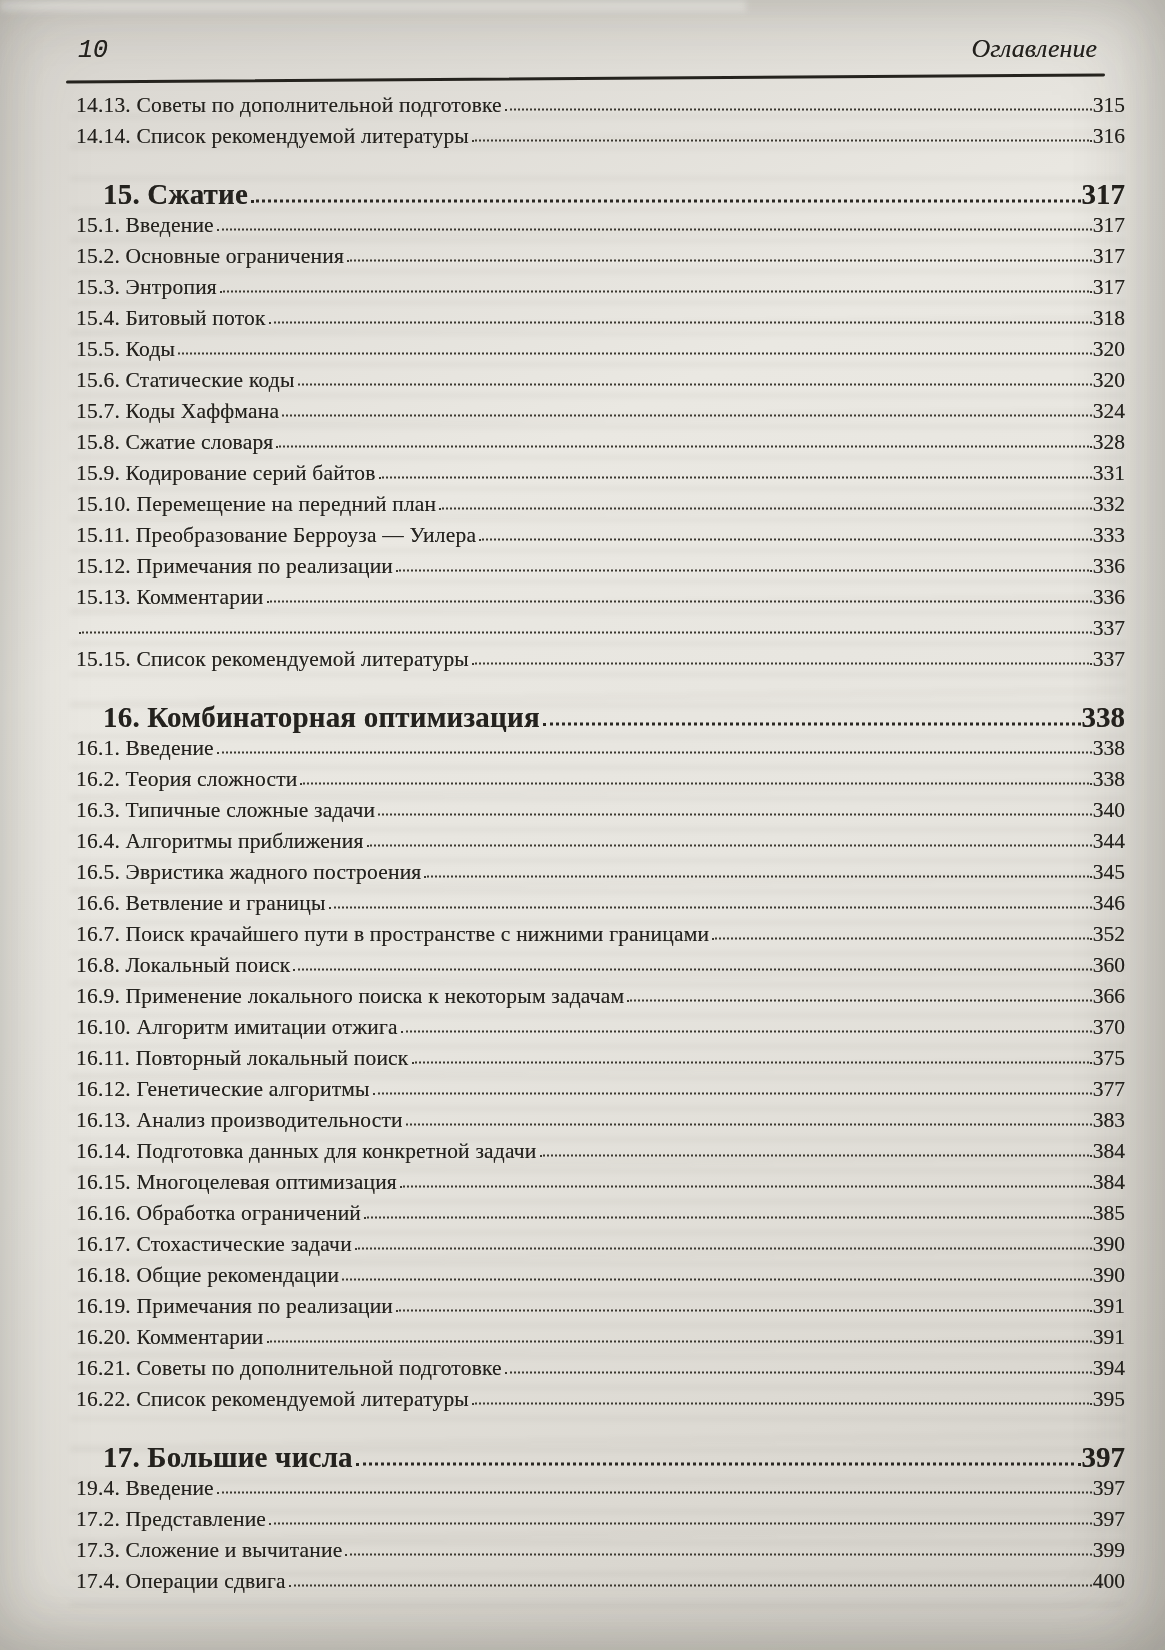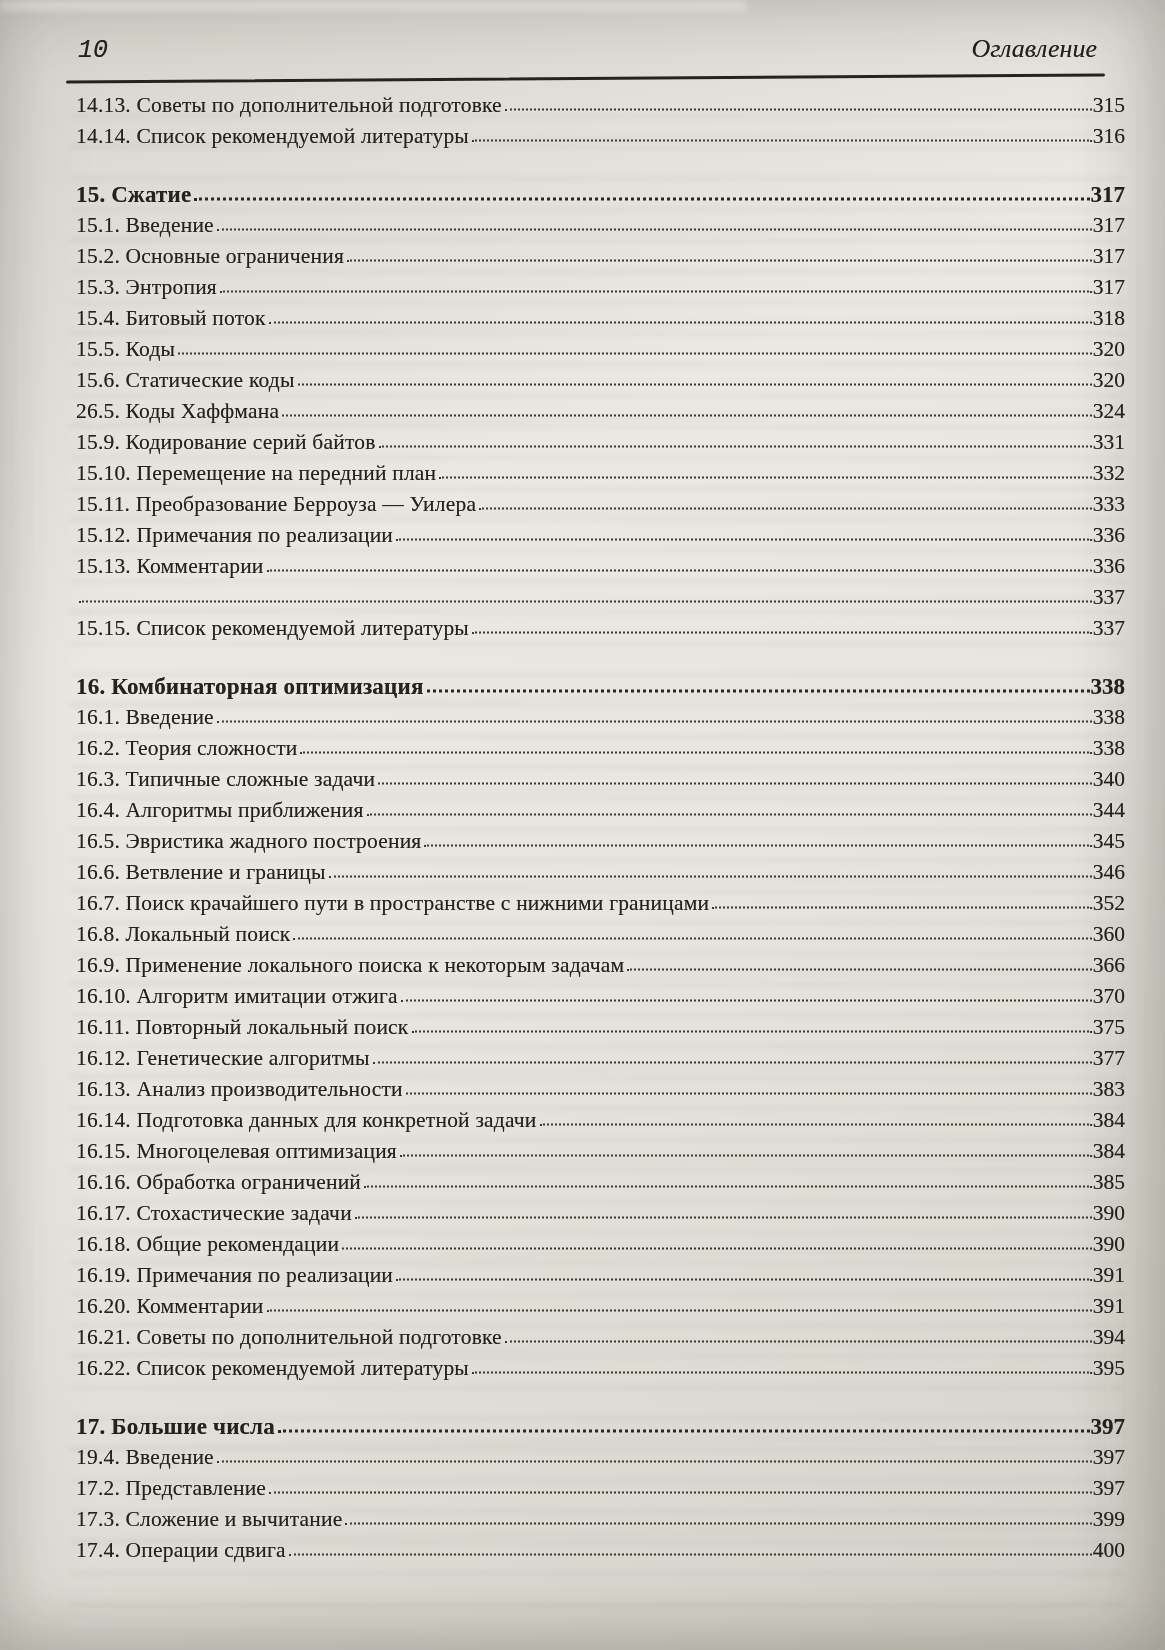--- a/index.html
+++ b/index.html
@@ -74,21 +74,21 @@
   }
   .toc{
     position:absolute;top:90px;left:76px;right:40px;
     text-shadow:0 0 .5px rgba(36,34,30,.5);
   }
   .toc-section + .toc-section{margin-top:27px;}
   .toc-row{
     display:flex;align-items:baseline;
     line-height:31px;font-size:21.5px;text-align:center;
   }
-  .toc-row.chapter{font-weight:bold;font-size:23px;}
+  .toc-row.chapter{font-weight:bold;font-size:29px;margin-left:27px;}
   .lbl{white-space:nowrap;letter-spacing:.2px;}
   .dots{
     flex:1 1 auto;min-width:12px;height:0;
     border-bottom:2.7px dotted var(--dots);
     margin:0 1px 0 3px;
     transform:translateY(-1.5px);
   }
   .chapter .dots{border-bottom-width:3.2px;border-bottom-color:#2a2722;}
   .pg{white-space:nowrap;}
 </style>
@@ -146,23 +146,28 @@
           <span class="lbl">15.5. Коды</span>
           <span class="dots"></span>
           <span class="pg">320</span>
         </div>
         <div class="toc-row">
           <span class="lbl">15.6. Статические коды</span>
           <span class="dots"></span>
           <span class="pg">320</span>
         </div>
         <div class="toc-row">
-          <span class="lbl">26.5. Коды Хаффмана</span>
+          <span class="lbl">15.7. Коды Хаффмана</span>
           <span class="dots"></span>
           <span class="pg">324</span>
+        </div>
+        <div class="toc-row">
+          <span class="lbl">15.8. Сжатие словаря</span>
+          <span class="dots"></span>
+          <span class="pg">328</span>
         </div>
         <div class="toc-row">
           <span class="lbl">15.9. Кодирование серий байтов</span>
           <span class="dots"></span>
           <span class="pg">331</span>
         </div>
         <div class="toc-row">
           <span class="lbl">15.10. Перемещение на передний план</span>
           <span class="dots"></span>
           <span class="pg">332</span>

